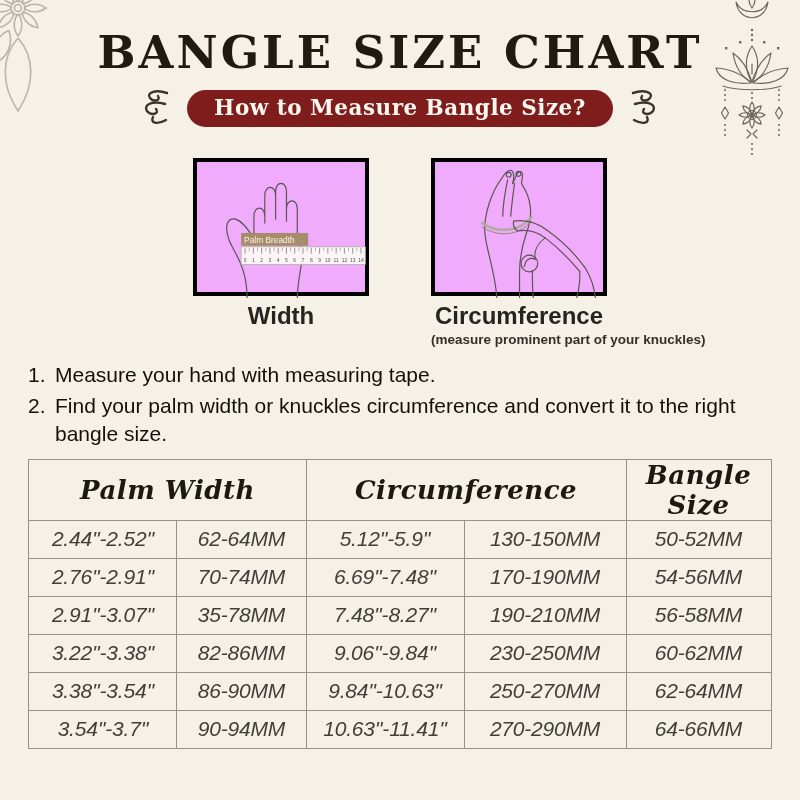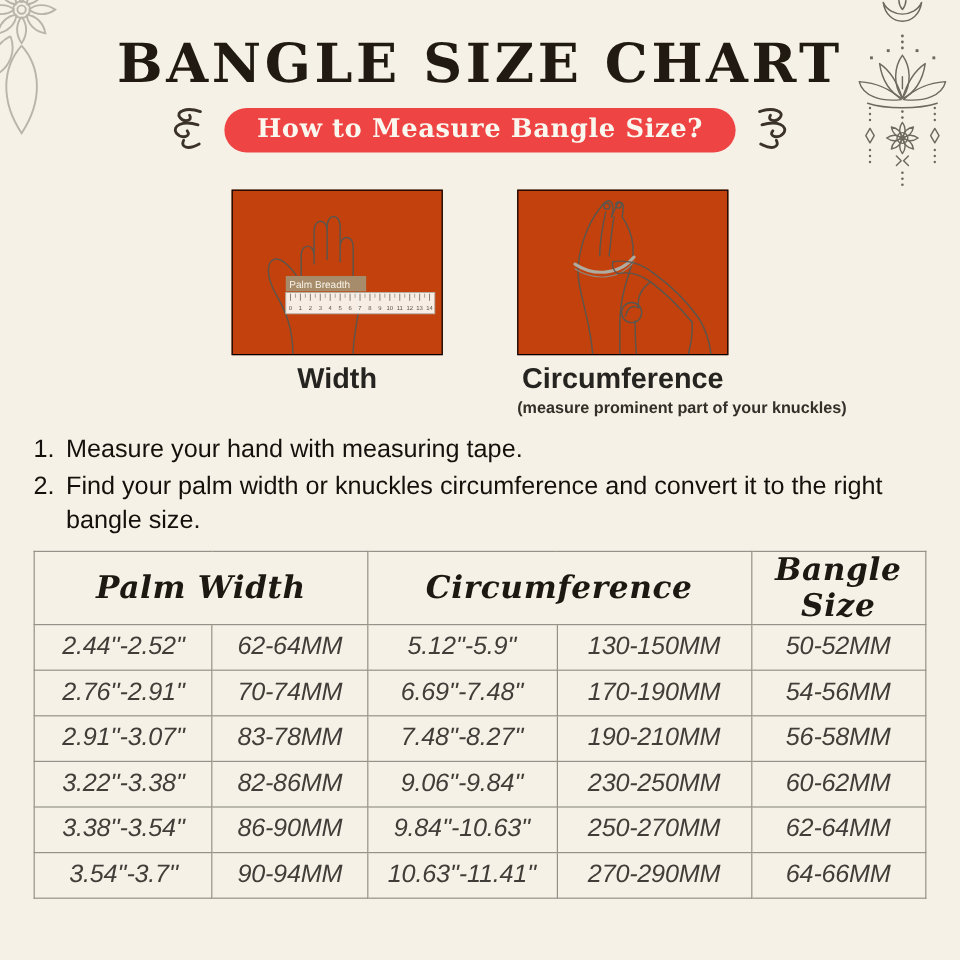--- a/index.html
+++ b/index.html
@@ -14,30 +14,30 @@
   #lotus{left:697px;top:0;}
   .title{
     margin:26px 0 0 0;text-align:center;
     font-family:"DejaVu Serif","Liberation Serif",serif;
     font-weight:700;font-size:45px;letter-spacing:3px;color:#201a12;
   }
   .badge-row{
     margin-top:9px;display:flex;align-items:center;justify-content:center;gap:16px;
   }
   .pill{
-    background:#ef4444;color:#faf7ef;border-radius:999px;
+    background:#7f1d1d;color:#faf7ef;border-radius:999px;
     padding:5px 27px 7px 27px;
     font-family:"DejaVu Serif","Liberation Serif",serif;
     font-weight:700;font-size:21.5px;letter-spacing:0.5px;
   }
   .illu-row{
     margin-top:30px;display:flex;justify-content:center;gap:62px;
   }
   .illu-box{
-    width:176px;height:138px;border:1px solid #000000;background:#c2410c;box-sizing:border-box;
+    width:176px;height:138px;border:4px solid #000000;background:#f0abfc;box-sizing:border-box;
   }
   .label-row{
     margin-top:6px;display:flex;justify-content:center;gap:62px;
   }
   .label-cell{width:176px;text-align:center;}
   .big-label{font-size:24px;font-weight:700;color:#262420;line-height:1.2;}
   .note{font-size:13.5px;font-weight:700;color:#33302a;white-space:nowrap;margin-top:1px;}
   .instructions{margin:14px 0 0 28px;max-width:718px;font-size:21px;color:#14110c;}
   .instr{display:flex;line-height:28px;margin-bottom:3px;}
   .instr .num{width:27px;flex:0 0 27px;}
@@ -268,21 +268,21 @@
     </tr>
     <tr>
       <td>2.76''-2.91''</td>
       <td>70-74MM</td>
       <td>6.69''-7.48''</td>
       <td>170-190MM</td>
       <td>54-56MM</td>
     </tr>
     <tr>
       <td>2.91''-3.07''</td>
-      <td>83-78MM</td>
+      <td>35-78MM</td>
       <td>7.48''-8.27''</td>
       <td>190-210MM</td>
       <td>56-58MM</td>
     </tr>
     <tr>
       <td>3.22''-3.38''</td>
       <td>82-86MM</td>
       <td>9.06''-9.84''</td>
       <td>230-250MM</td>
       <td>60-62MM</td>

